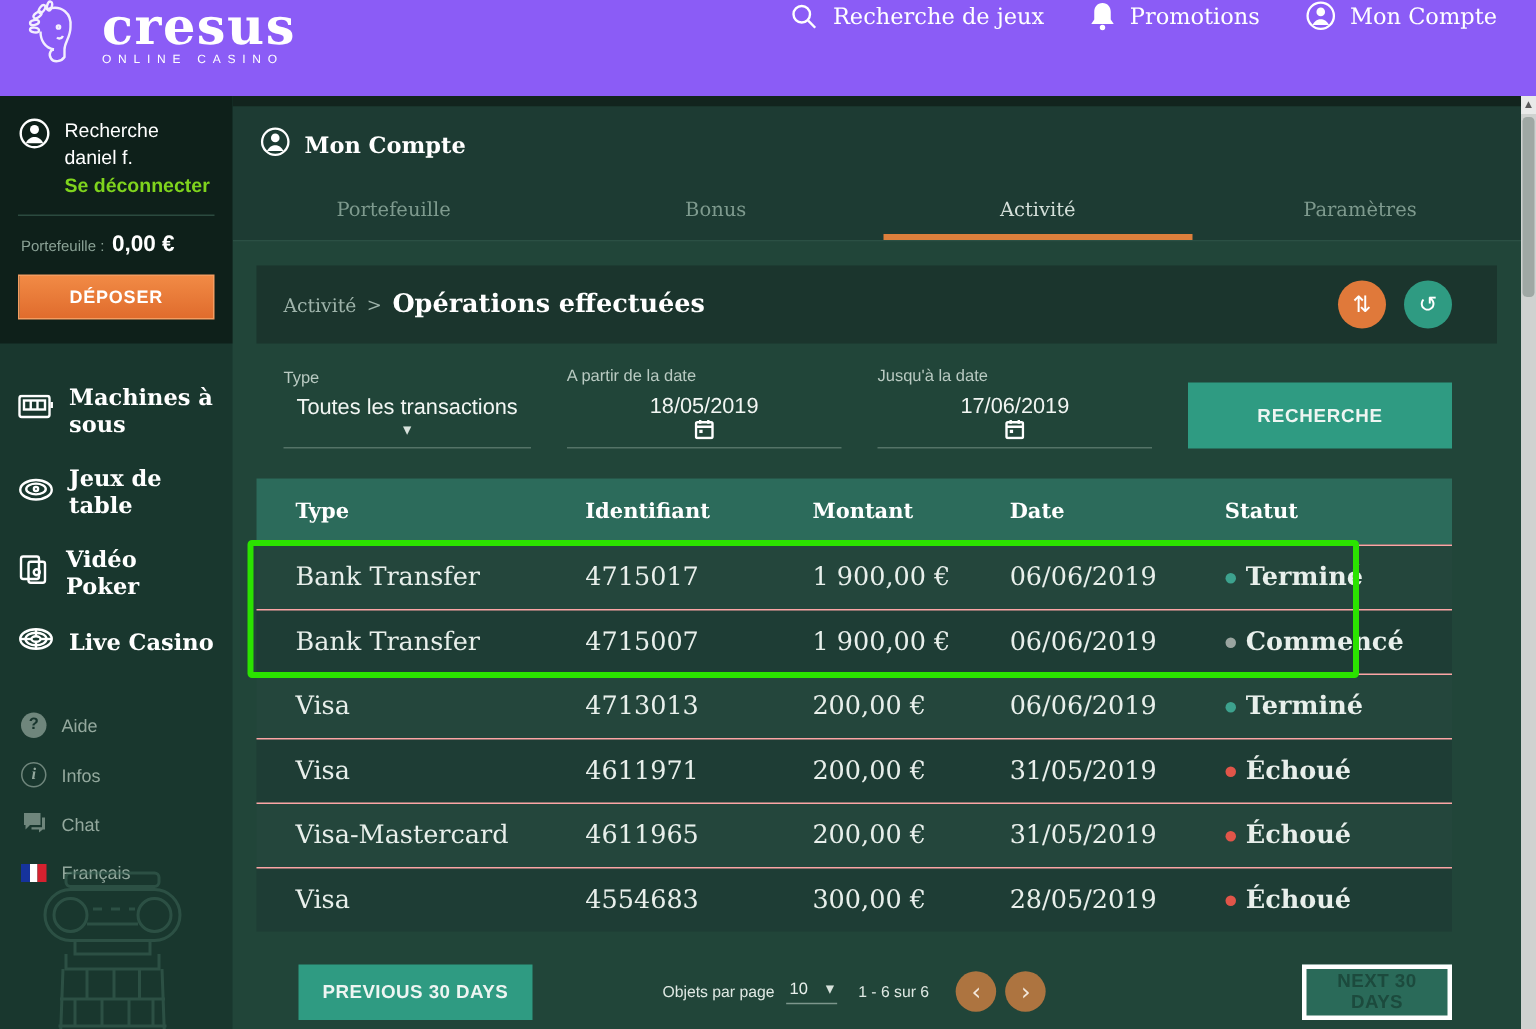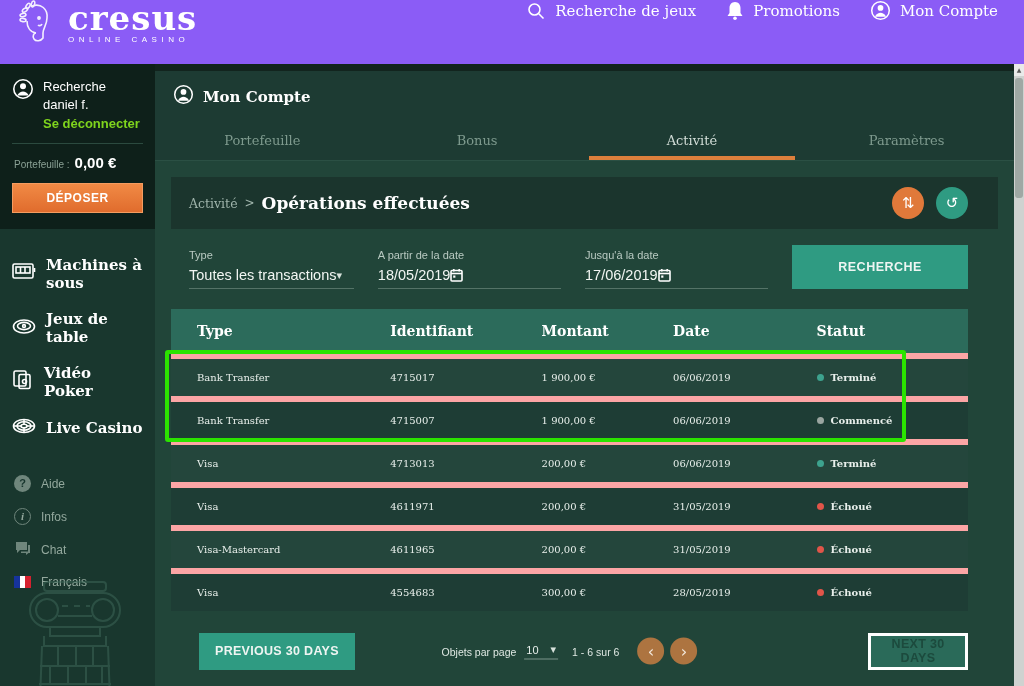--- a/index.html
+++ b/index.html
@@ -68,39 +68,39 @@
   .circle-btn { width:32px; height:32px; border-radius:50%; border:none; color:#fff; font-size:15px;
                 display:flex; align-items:center; justify-content:center; cursor:pointer;
                 font-family:"DejaVu Sans",sans-serif; }
   .circle-btn.orange { background:#e0793a; }
   .circle-btn.teal { background:#2f9b82; }
 
   
   .filters { display:flex; align-items:flex-end; gap:24px; padding:16px 30px 20px 18px; }
   .field { display:flex; flex-direction:column; }
   .field-label { color:#b9cac2; font-family:"Liberation Sans",sans-serif; font-size:11px; margin-bottom:6px; }
-  .field-value-row { display:flex; align-items:center; justify-content:flex-start;
+  .field-value-row { display:flex; align-items:center; justify-content:flex-end;
                      border-bottom:1px solid #54736
-7; padding-bottom:5px; }
+7; padding-bottom:5px;flex-direction:column; }
   .field-value-row { border-bottom:1px solid #547367; }
   .field-value { color:#f2f6f3; font-family:"Liberation Sans",sans-serif; font-size:14.5px; }
   .field.type { width:180px; }
   .field.date { width:200px; }
   .caret, .cal { color:#d8e2dc; font-family:"DejaVu Sans",sans-serif; font-size:11px; }
   .cal svg { display:block; }
   .search-btn { margin-left:auto; width:192px; height:44px; background:#2f9b82; border:none;
                 color:#eef5f2; font-family:"Liberation Sans",sans-serif; font-size:12.5px;
                 font-weight:bold; letter-spacing:.5px; cursor:pointer; }
 
   
   .table { margin-right:30px; }
   .trow { display:grid; grid-template-columns:27.5% 19% 16.5% 18% 19%; align-items:center; }
   .thead { background:#2c6b5b; height:44px; color:#fff; font-weight:bold; font-size:14px; }
   .tbody { position:relative; }
-  .tr { height:43px; color:#e8efeb; font-size:10px; border-top:6px solid #fca5a5; }
+  .tr { height:43px; color:#e8efeb; font-size:17px; border-top:1px solid #fca5a5; }
   .tr:nth-child(odd) { background:#1e3d35; }
   .tr:nth-child(even) { background:#24463c; }
   .cell-first { padding-left:26px; }
   .status-cell { display:flex; align-items:center; gap:7px; font-weight:bold; }
   .dot { width:7px; height:7px; border-radius:50%; flex:none; }
   .dot[data-status="success"] { background:#3da28e; }
   .dot[data-status="pending"] { background:#9aa5a0; }
   .dot[data-status="failed"]  { background:#e15549; }
   .highlight-box { position:absolute; top:-3px; left:-6px; width:calc(100% - 56px); height:92px;
                    border:4px solid #2be300; border-radius:3px; pointer-events:none; z-index:3; }

